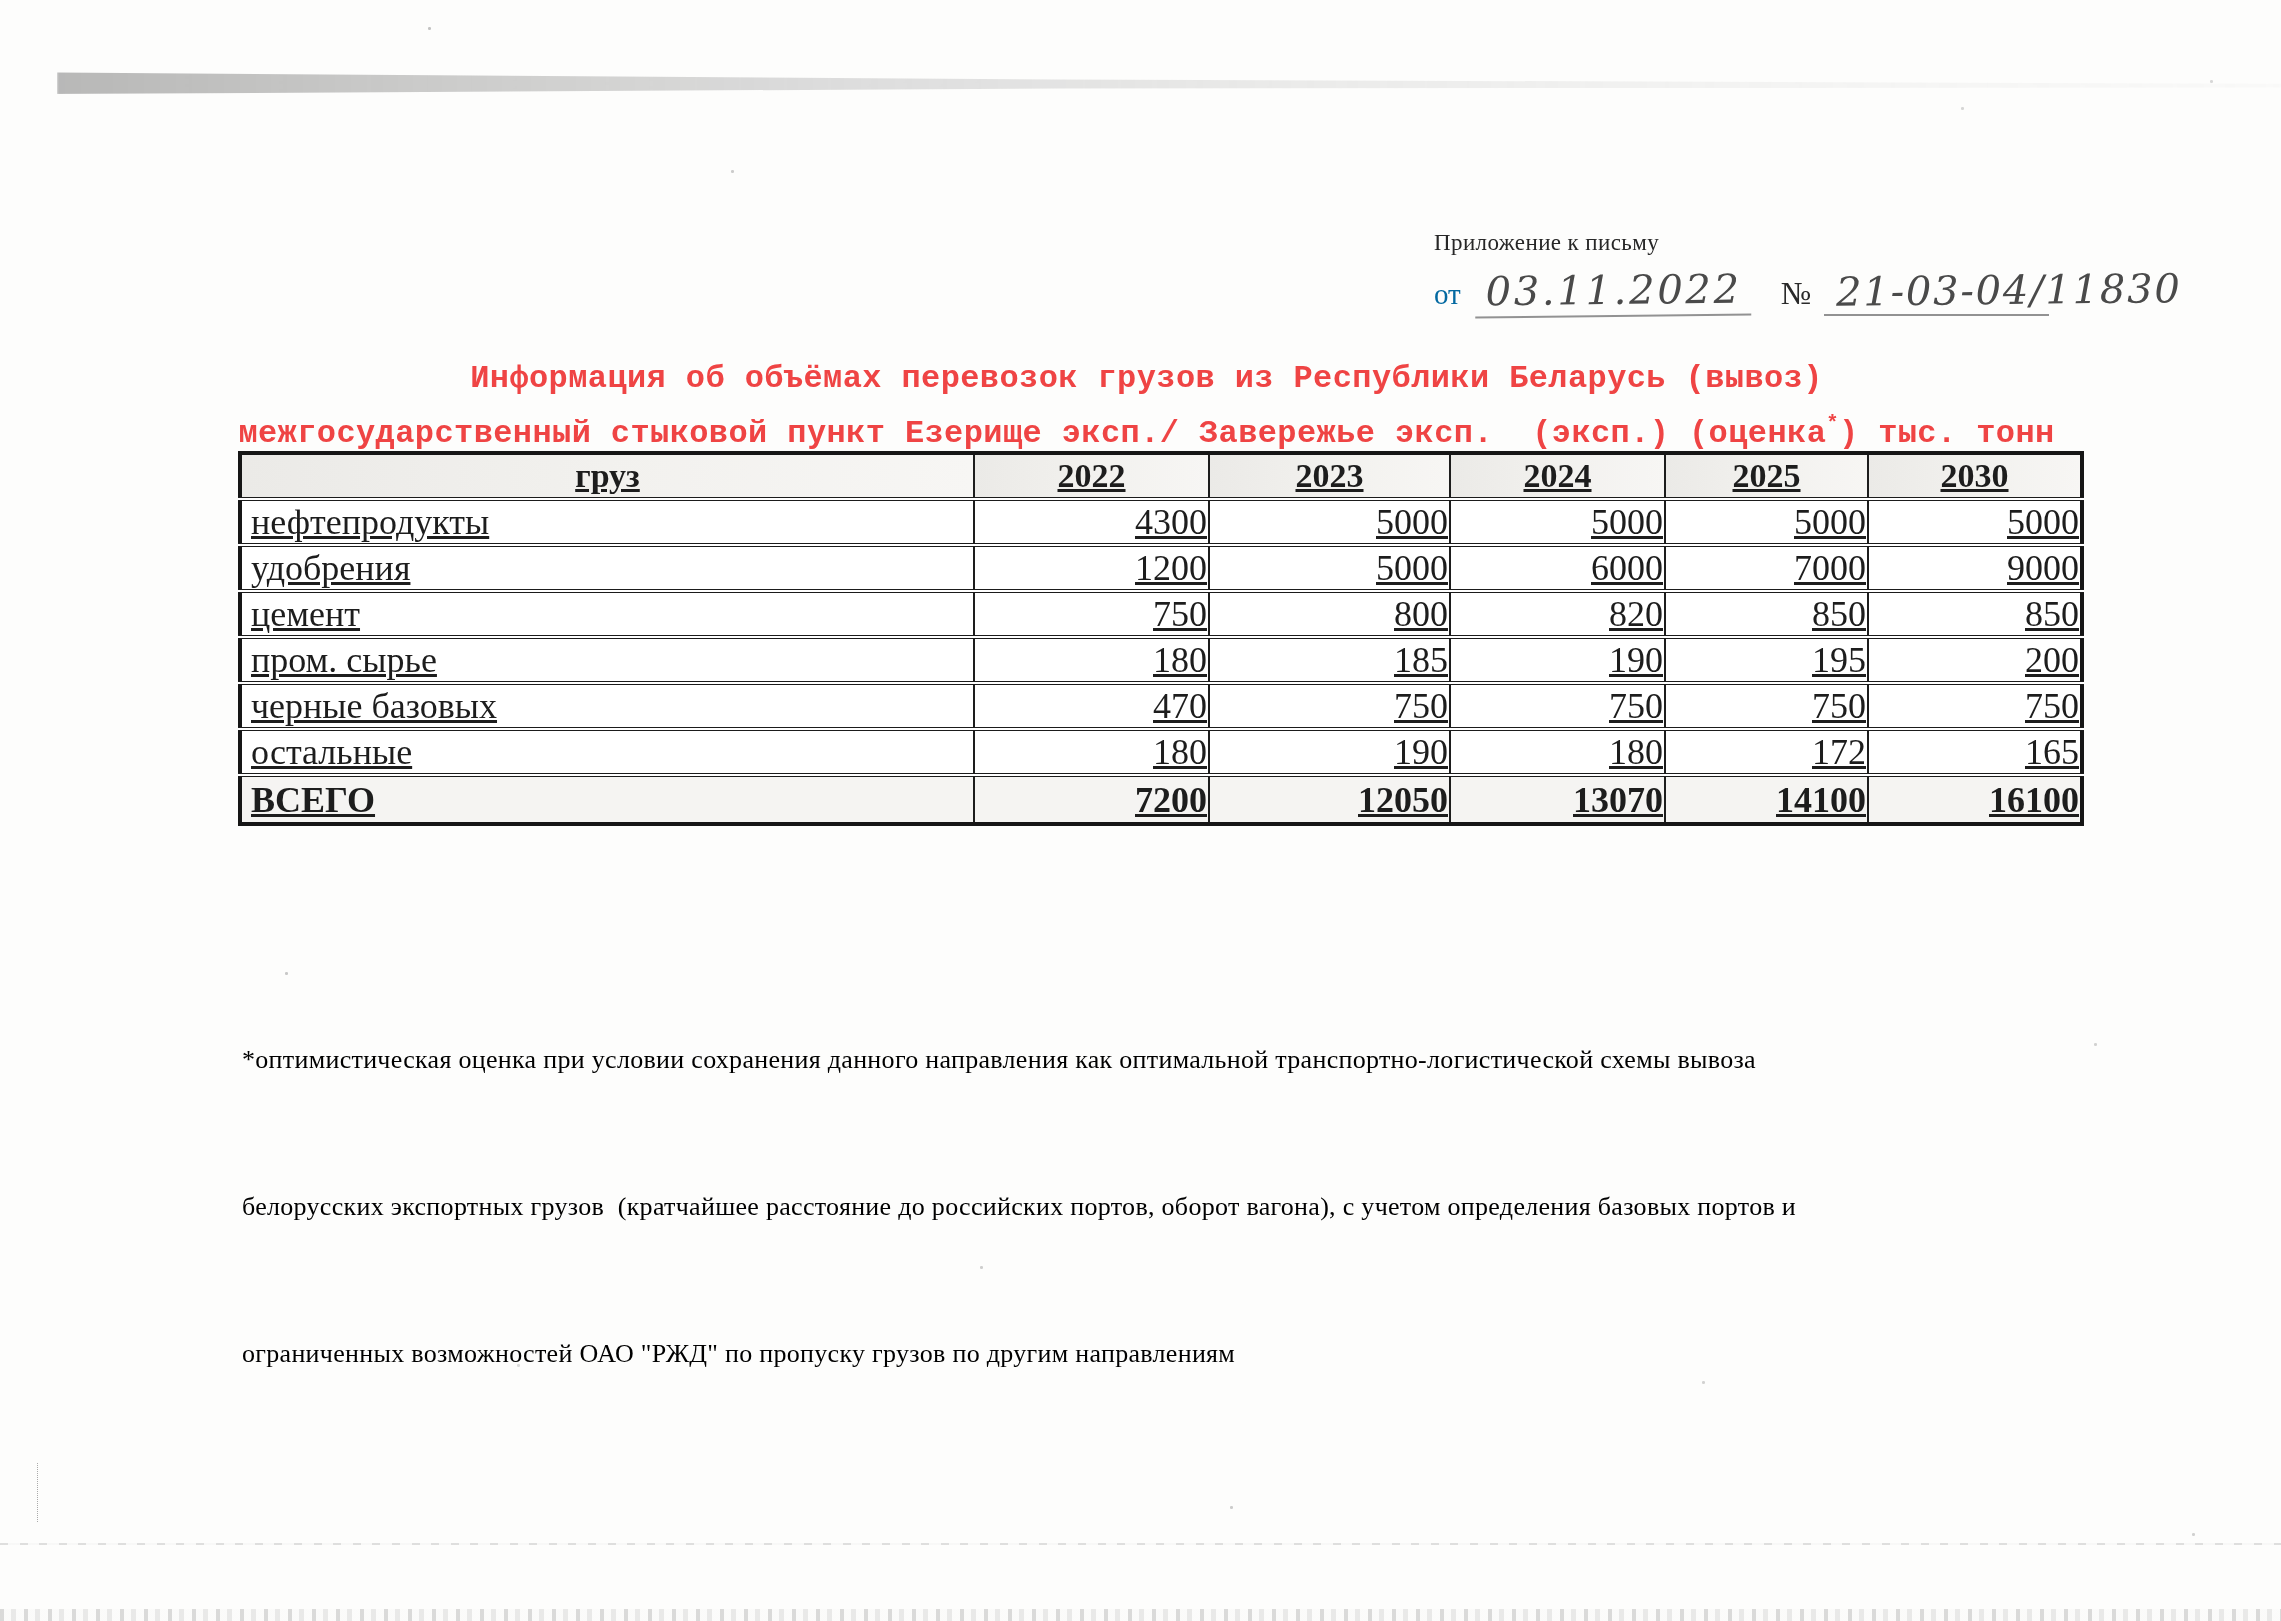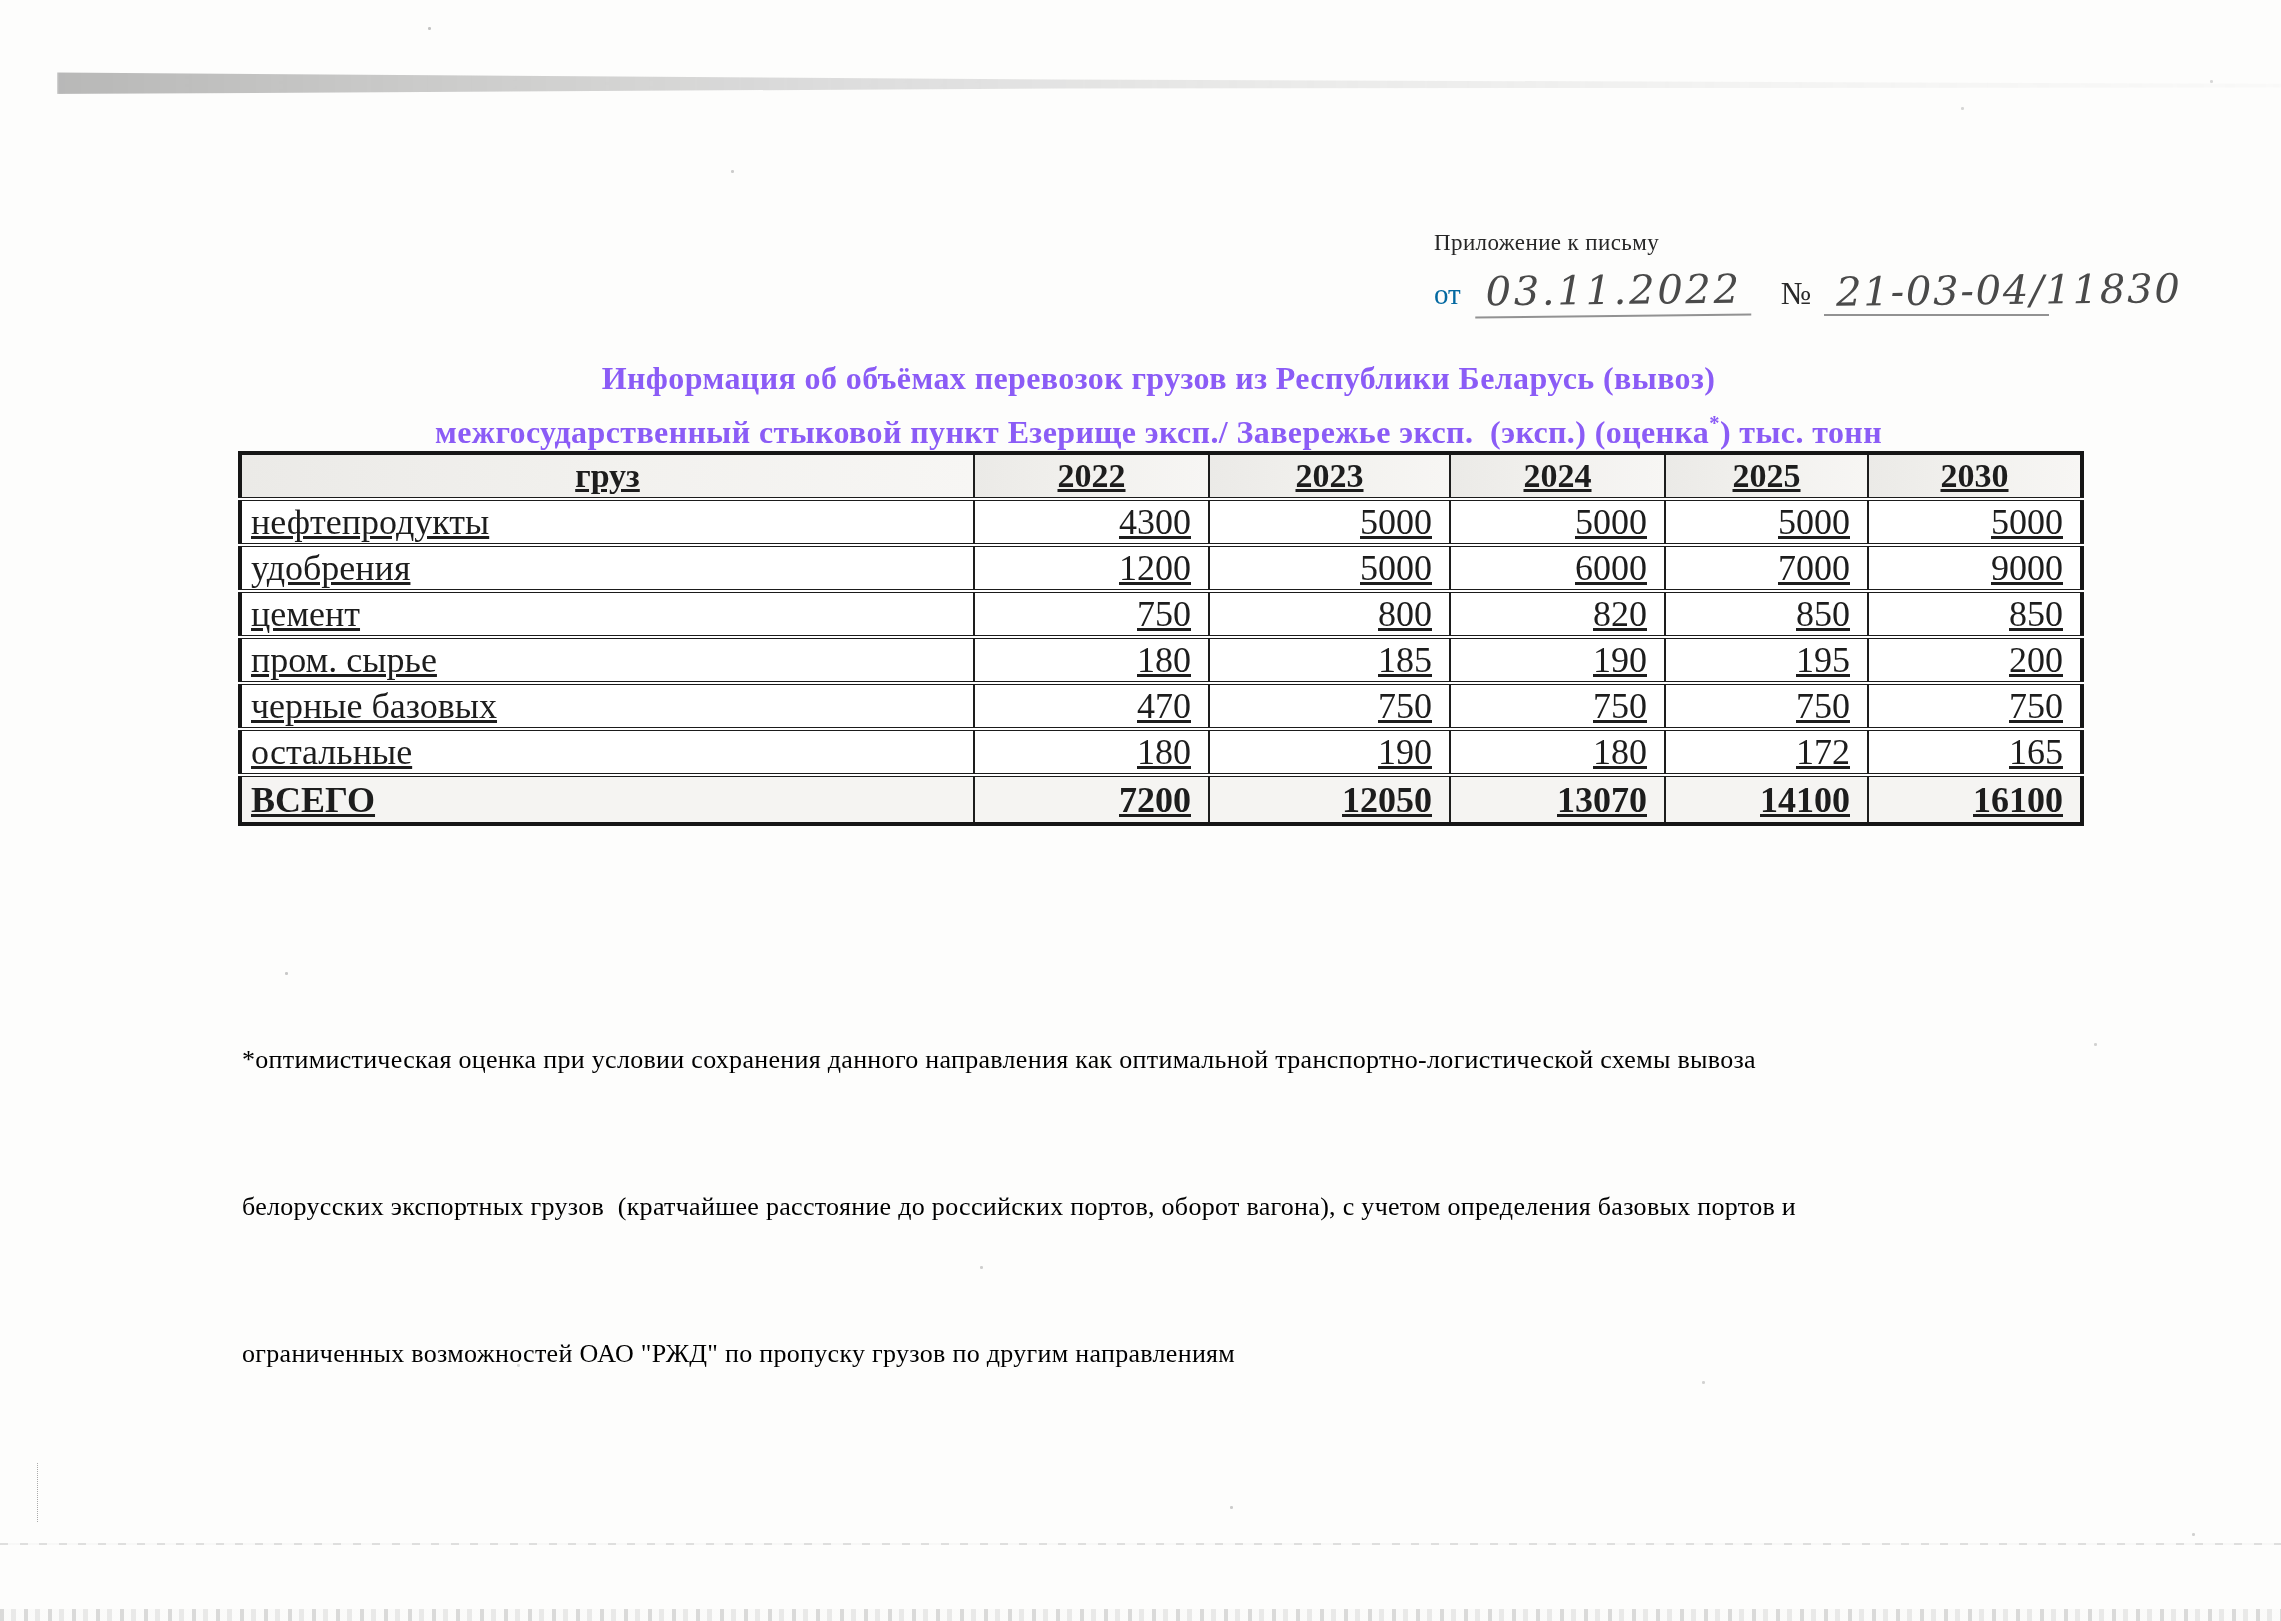--- a/index.html
+++ b/index.html
@@ -75,23 +75,23 @@
   .no-label { font-size:32px; color:#2a2a2a; margin-left:30px; }
   .hw-num-wrap { position:relative; display:inline-block; margin-left:16px; }
   .hw-num { display:inline-block; padding:0 3.6px 1.8px 9px; letter-spacing:1.8px; }
   .hw-underline {
     position:absolute; left:-3.6px; bottom:-0.9px; width:225px; height:0;
     border-bottom:2.7px solid #929292;
   }
 
   
   .doc-title, .doc-subtitle {
-    position:absolute; left:196px; width:1925px;
-    text-align:center; font-weight:bold; color:#8b5cf6;
-    font-size:32px; white-space:pre; letter-spacing:0.4px;
+    position:absolute; left:184px; width:1925px;
+    text-align:center; font-weight:bold; color:#ef4444;
+    font-size:32px; white-space:pre; letter-spacing:0.4px;font-family:Liberation Mono, monospace;
   }
   .doc-title { top:360px; }
   .doc-subtitle { top:412px; }
   .doc-subtitle sup { font-size:20.5px; vertical-align:12.5px; }
 
   
   table.cargo {
     position:absolute; left:238px; top:451px; width:1842px;
     border-collapse:collapse; table-layout:fixed;
     font-size:36px; color:#1d1d1d; background:#fff;
@@ -110,21 +110,21 @@
     text-decoration:underline;
   }
   .cargo thead th {
     height:46px; font-weight:bold; font-size:34px; text-align:center;
     background:linear-gradient(90deg,#eceb e9,#f6f5f3);
     background:linear-gradient(90deg,#ebeae7 0%,#f2f1ee 50%,#f7f6f4 100%);
     border-top:none;
   }
   .cargo tbody td { height:38px; }
   .cargo td.lbl { text-align:left; padding-left:9px; }
-  .cargo td.num { text-align:right; padding-right:17px; }
+  .cargo td.num { text-align:right; padding-right:1px; }
   .cargo tr.total td {
     height:49px; font-weight:bold; background:#f5f4f2;
   }
 
   
   .footnote {
     position:absolute; left:242px; top:937px;
     font-size:26px; color:#000000; line-height:49px; white-space:pre;
     letter-spacing:0.3px;
   }

